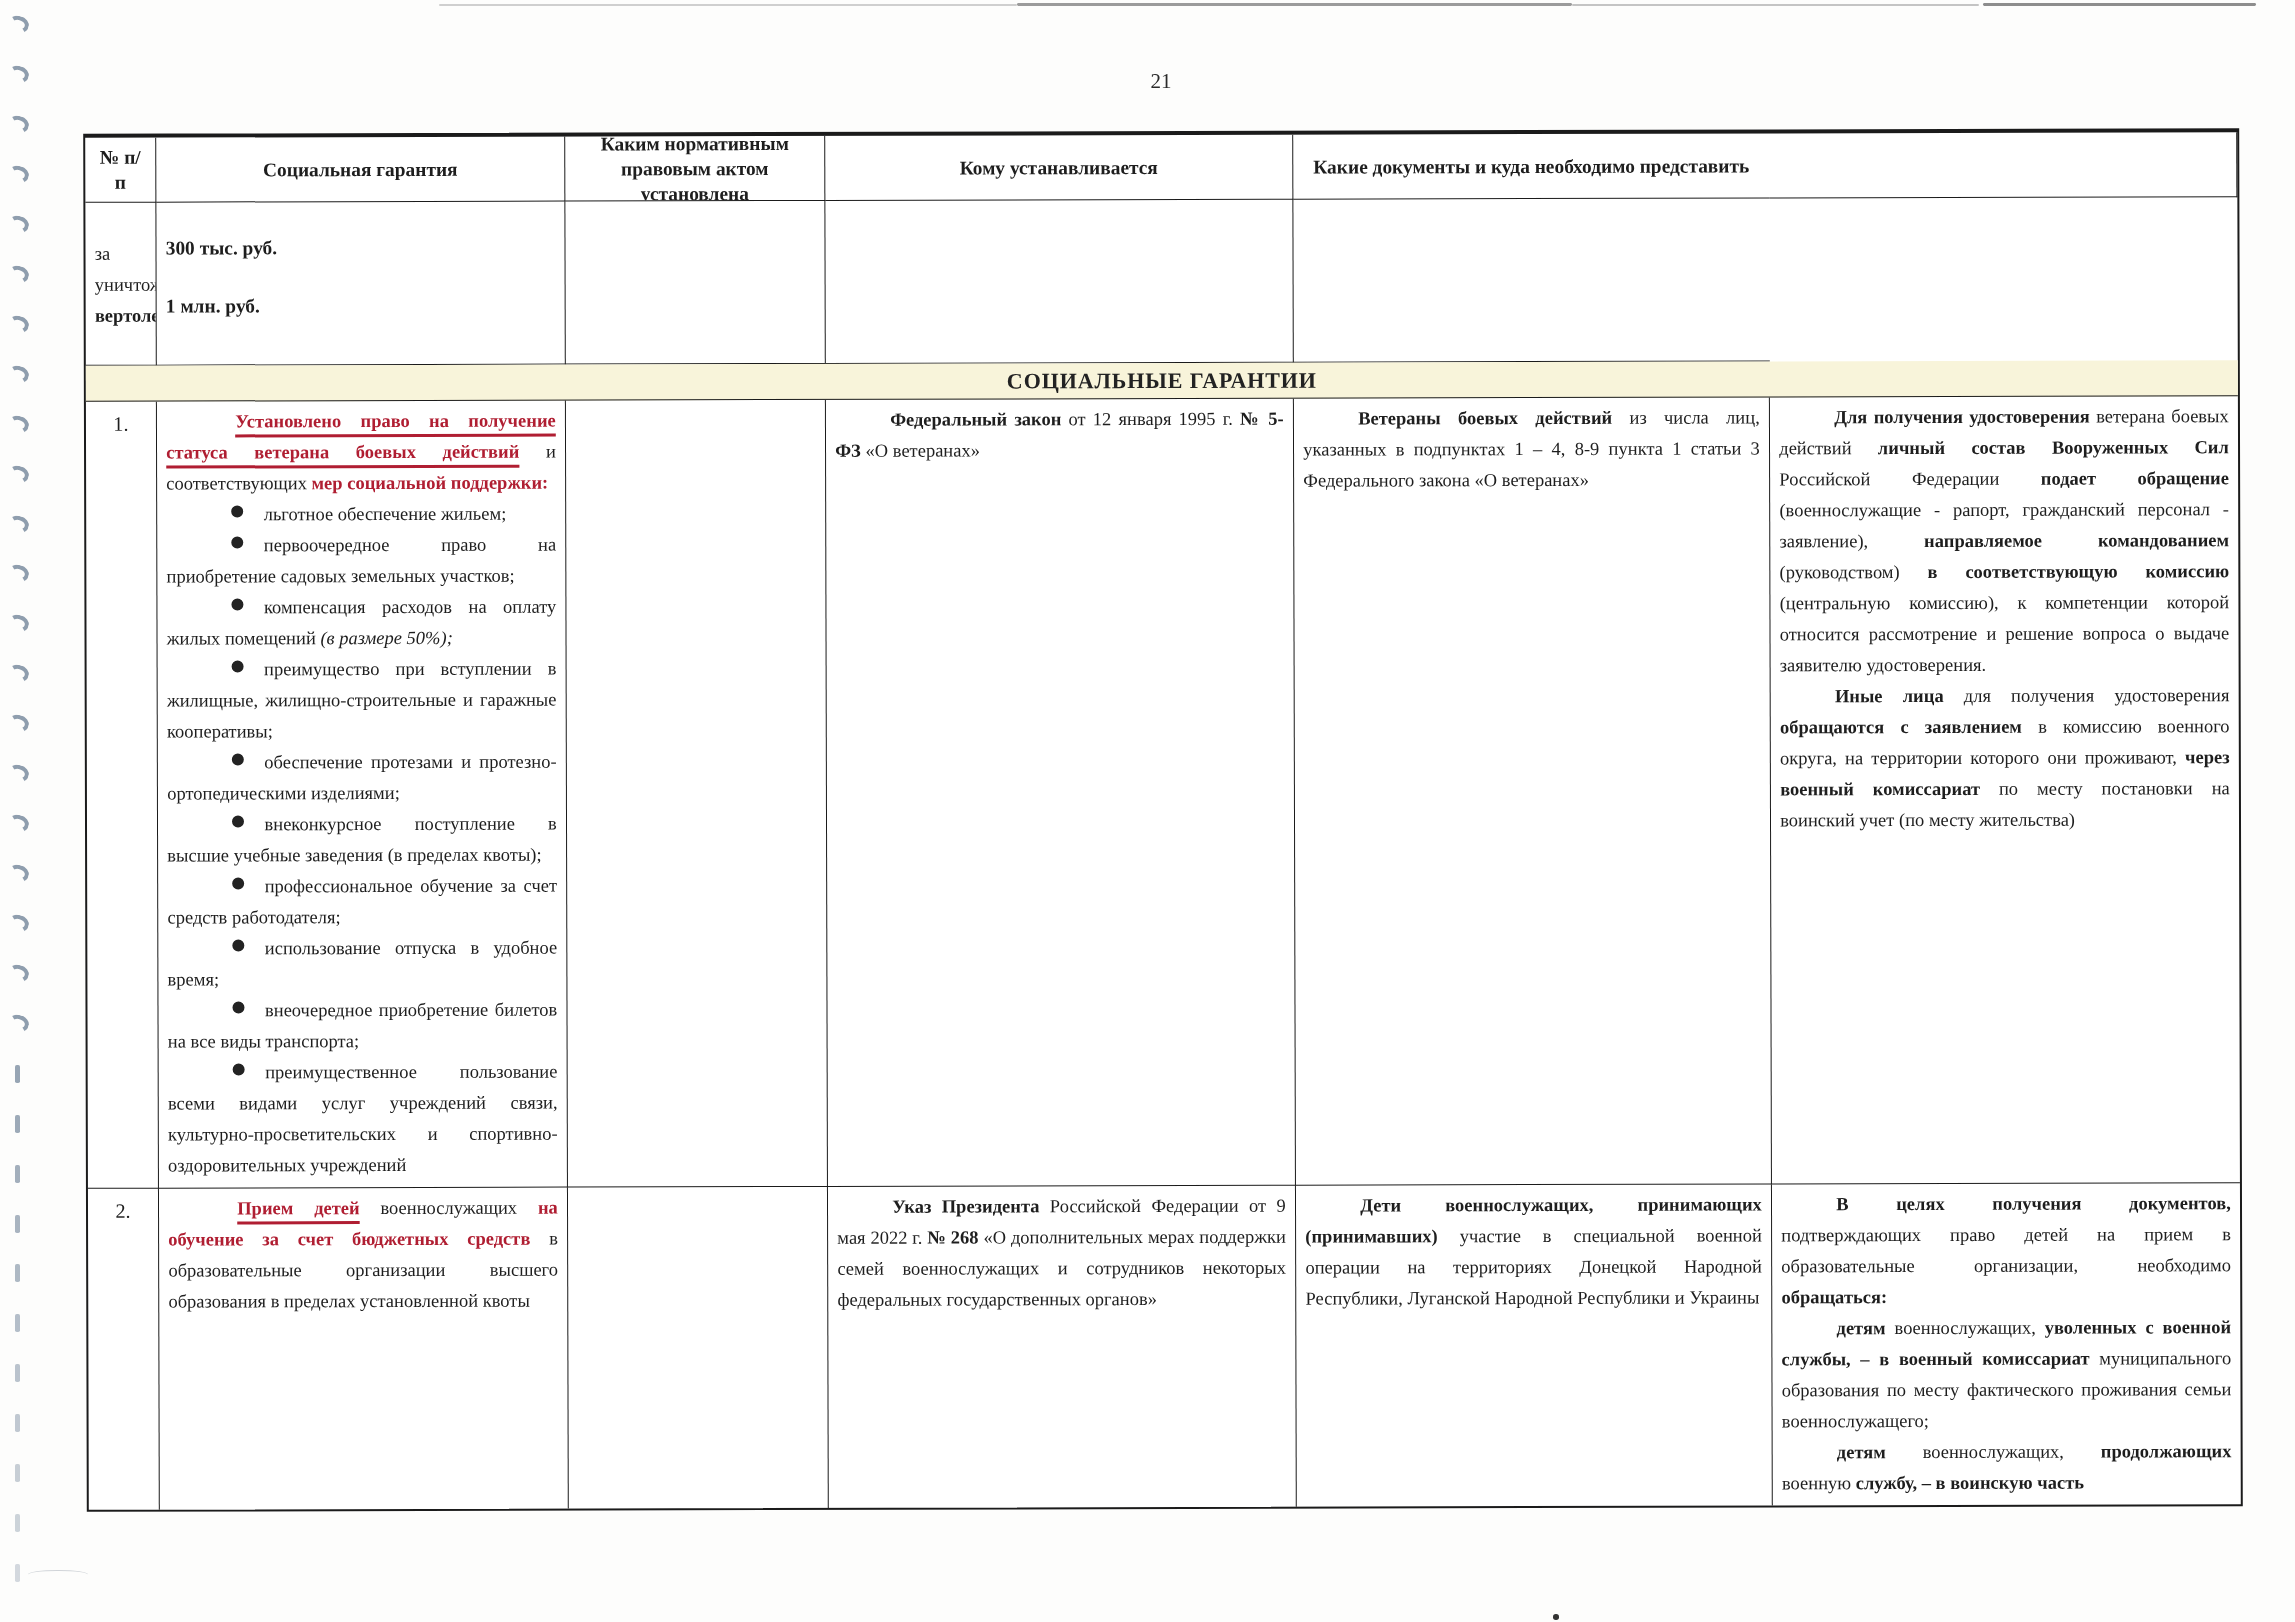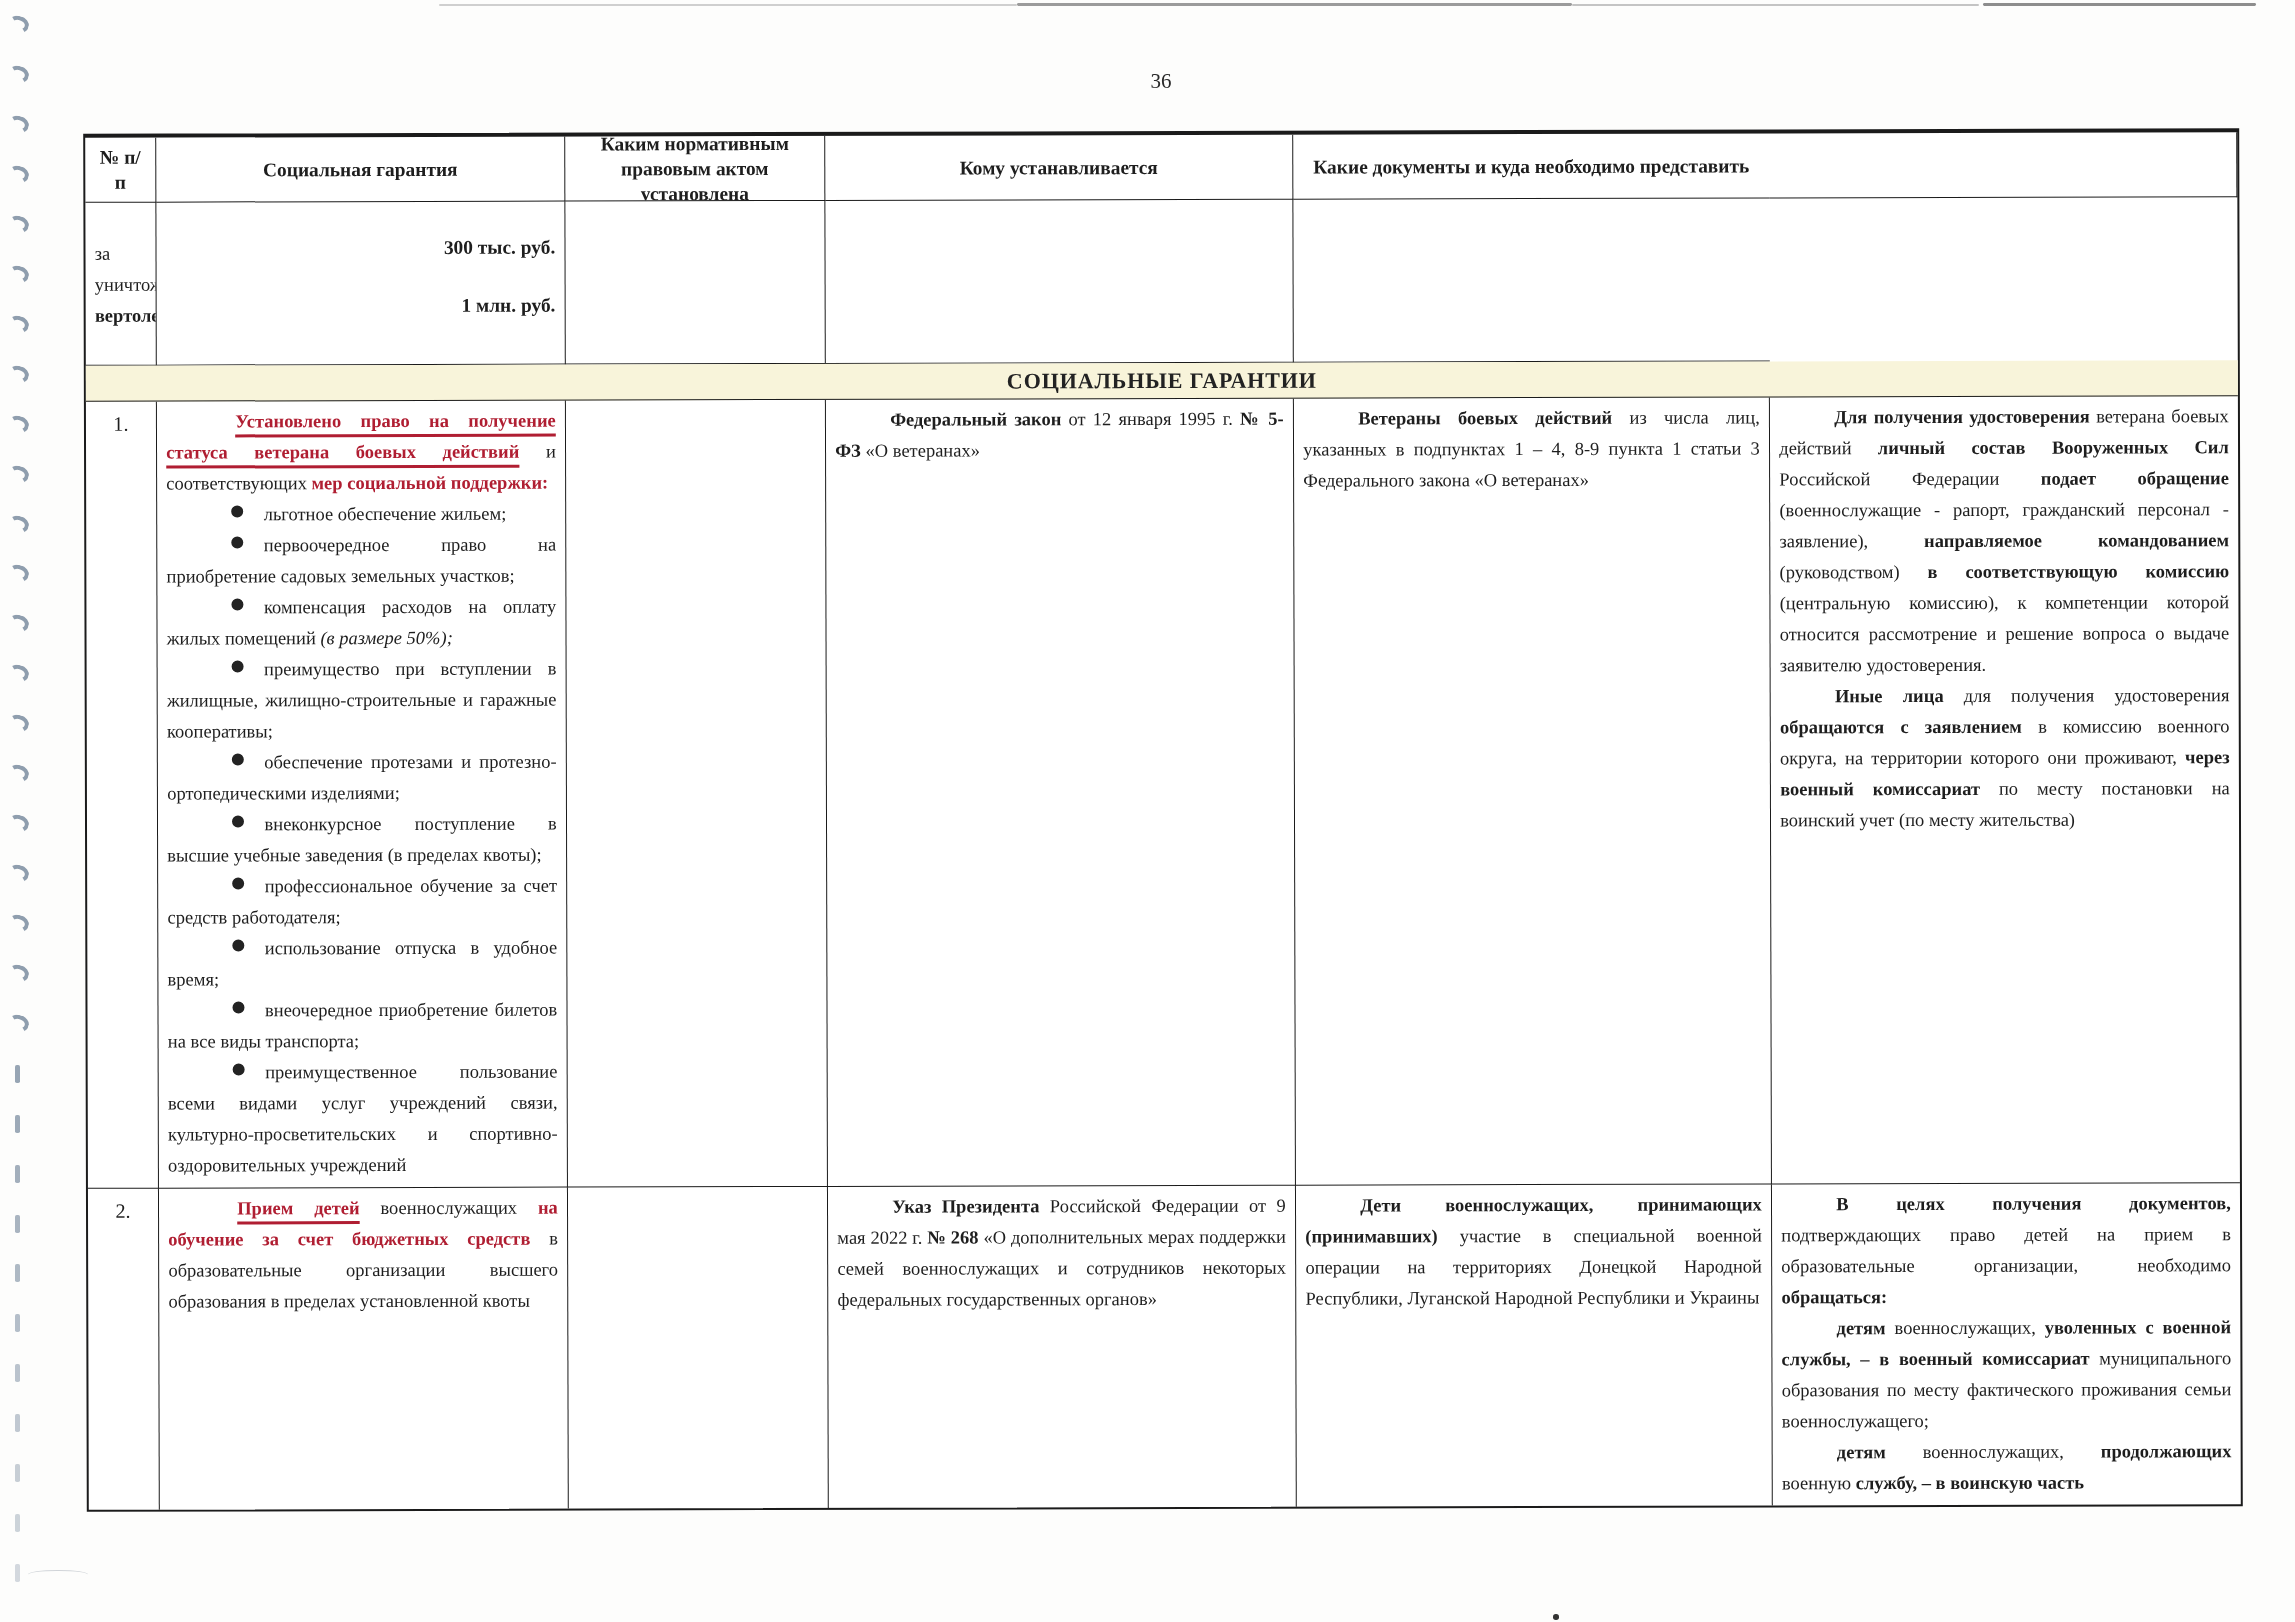--- a/index.html
+++ b/index.html
@@ -71,21 +71,21 @@
   .td.num { text-align:center; font-size:20.3px; padding-top:7.4px; }
   .td p { text-align: justify; }
   .td p.intro { text-indent: 69px; }
   .td p.para { text-indent: 55px; }
   .td p.bullet { text-indent: 65px; }
   .dot {
     display:inline-block; width:12px; height:12px; background:#232323;
     border-radius:50%; margin-right: 20.3px; vertical-align: 2.8px;
   }
   .pay p {
-    text-align:right; font-weight:bold; font-size:19.4px; line-height:26px;
+    text-align:left; font-weight:bold; font-size:19.4px; line-height:26px;
     text-indent:0;
   }
   .pay p + p { margin-top: 32px; }
   .pay { padding-top: 33px; }
   span.b { font-weight: bold; }
   span.r { color: var(--accent); }
   span.i { font-style: italic; }
   span.u {
     text-decoration: underline;
     text-decoration-thickness: 2.8px;
@@ -134,21 +134,21 @@
       <div class="dashmark" style="top: 1414px; opacity: 0.500455;"></div>
       <div class="dashmark" style="top: 1464px; opacity: 0.451364;"></div>
       <div class="dashmark" style="top: 1514px; opacity: 0.402273;"></div>
       <div class="dashmark" style="top: 1564px; opacity: 0.353182;"></div>
     </div>
   <div class="smudge"></div>
   <div class="speck" style="left:1553px; top:1614px; width:5.5px; height:5.5px; background:#333;"></div>
   <div class="speck" style="left:116px; top:737px; width:4.2px; height:4.2px; background:#9fc6e8;"></div>
   <div class="speck" style="left:721px; top:740px; width:4.2px; height:4.2px; background:#9fc6e8;"></div>
 
-  <div class="page-number">36</div>
+  <div class="page-number">21</div>
 
   <div class="doc-table">
 
     <div class="cell th">№ п/п</div>
     <div class="cell th">Социальная гарантия</div>
     <div class="cell th">Каким нормативным правовым актом установлена</div>
     <div class="cell th">Кому устанавливается</div>
     <div class="cell th last-col">Какие документы и куда необходимо представить</div>
 
     <div class="cell td num"></div>

